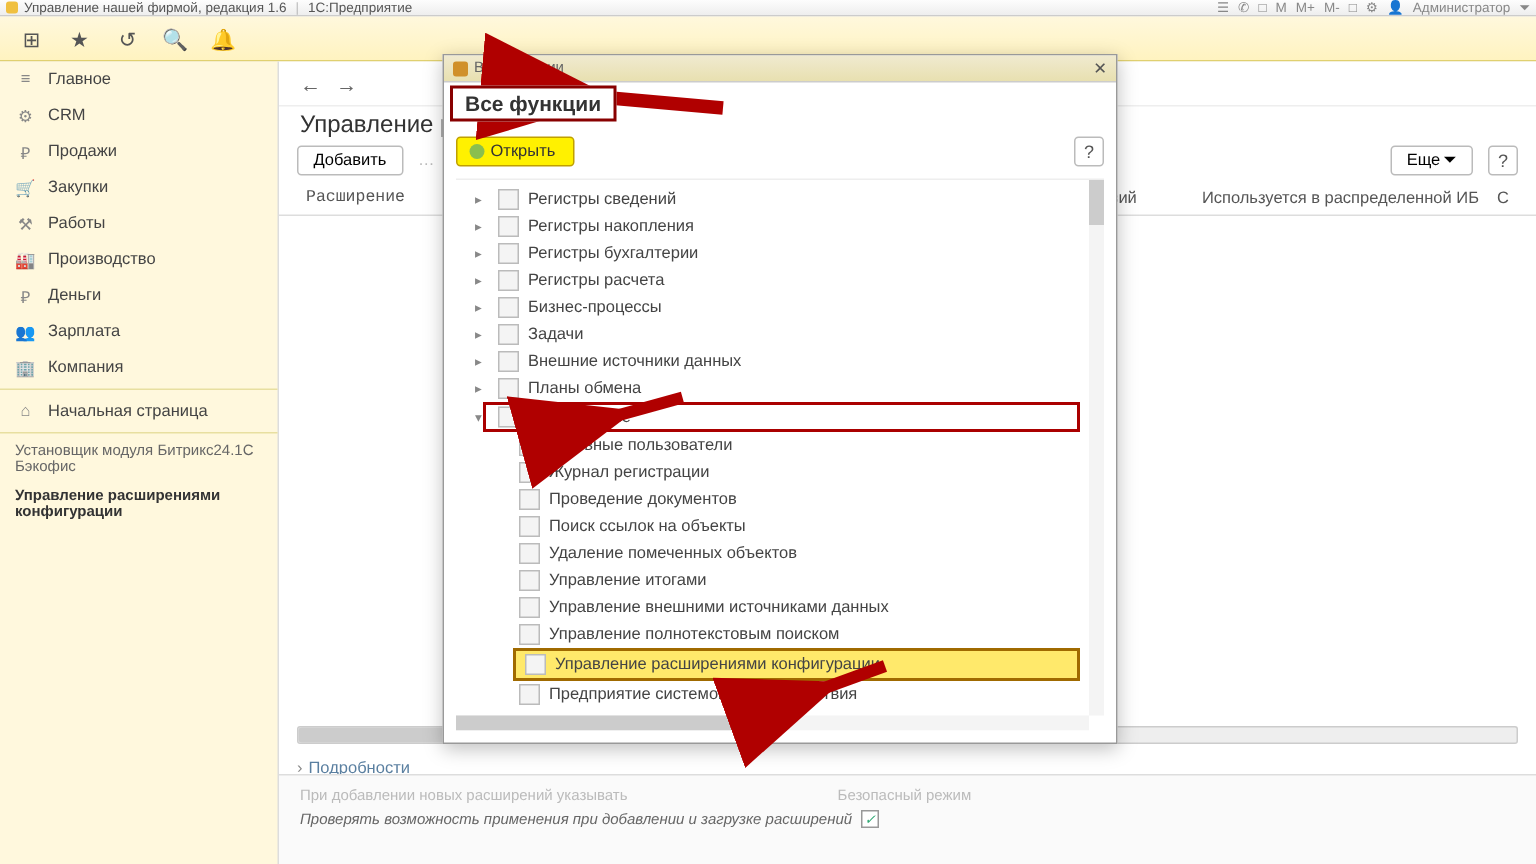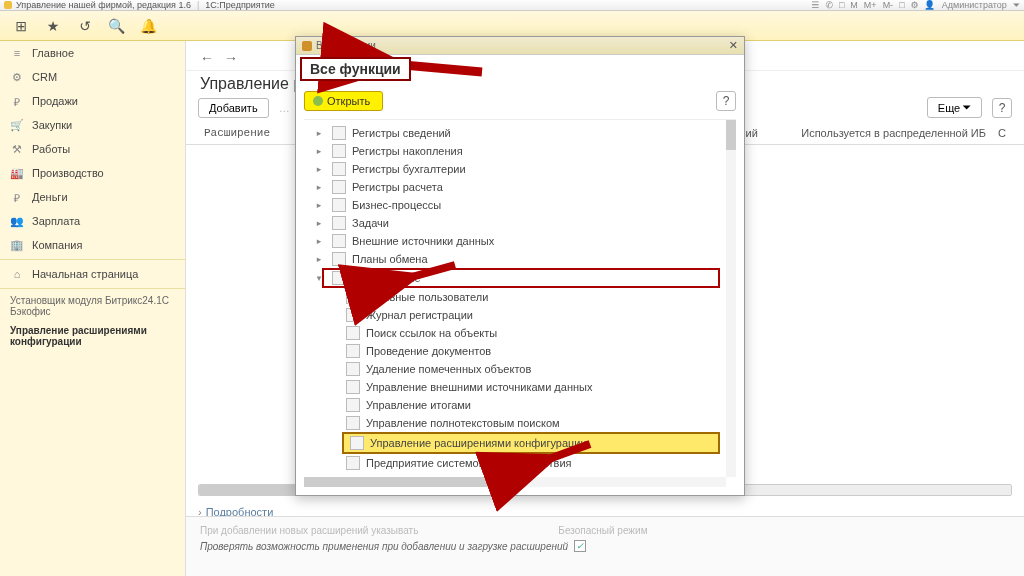--- a/index.html
+++ b/index.html
@@ -265,37 +265,37 @@
         <div class="tree-item tree-child">
           <span class="ti-icon"></span>
           <span>Активные пользователи</span>
         </div>
         <div class="tree-item tree-child">
           <span class="ti-icon"></span>
           <span>Журнал регистрации</span>
         </div>
         <div class="tree-item tree-child">
           <span class="ti-icon"></span>
+          <span>Проведение документов</span>
+        </div>
+        <div class="tree-item tree-child">
+          <span class="ti-icon"></span>
           <span>Поиск ссылок на объекты</span>
         </div>
         <div class="tree-item tree-child">
           <span class="ti-icon"></span>
-          <span>Проведение документов</span>
-        </div>
-        <div class="tree-item tree-child">
-          <span class="ti-icon"></span>
           <span>Удаление помеченных объектов</span>
         </div>
         <div class="tree-item tree-child">
           <span class="ti-icon"></span>
+          <span>Управление итогами</span>
+        </div>
+        <div class="tree-item tree-child">
+          <span class="ti-icon"></span>
           <span>Управление внешними источниками данных</span>
-        </div>
-        <div class="tree-item tree-child">
-          <span class="ti-icon"></span>
-          <span>Управление итогами</span>
         </div>
         <div class="tree-item tree-child">
           <span class="ti-icon"></span>
           <span>Управление полнотекстовым поиском</span>
         </div>
         <div class="tree-item highlight">
           <span class="ti-icon"></span>
           <span>Управление расширениями конфигурации</span>
         </div>
         <div class="tree-item tree-child">

